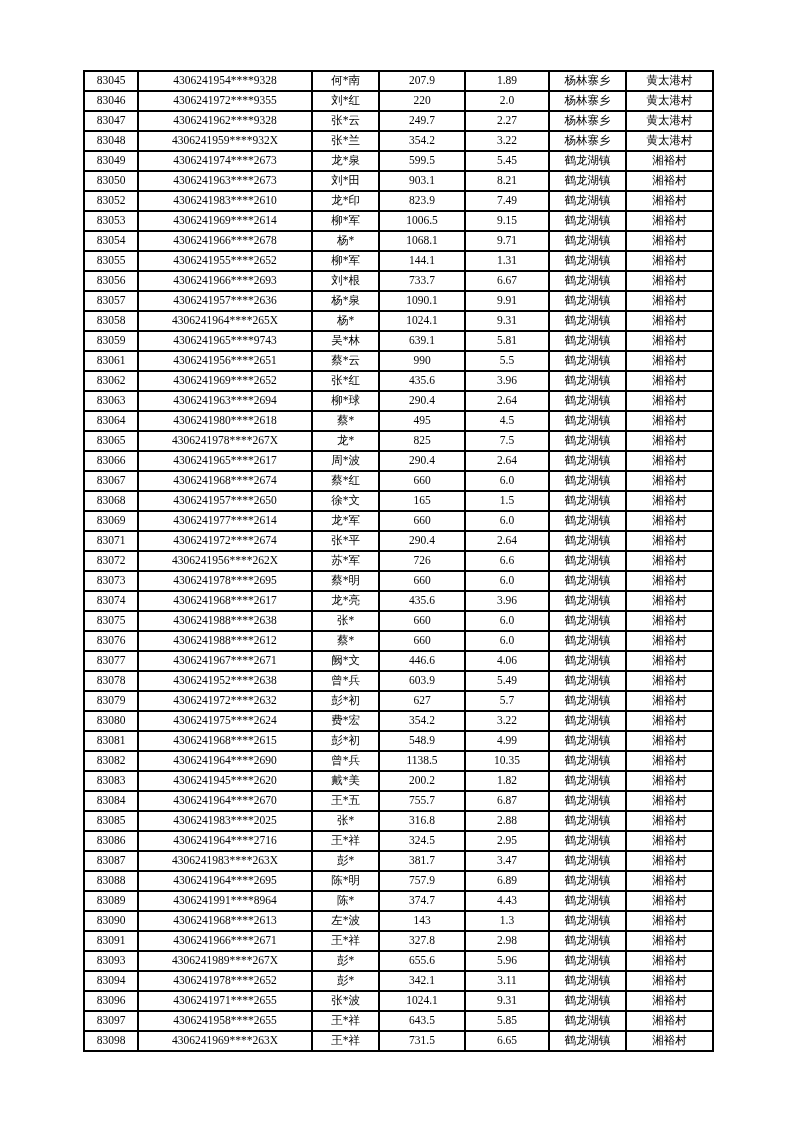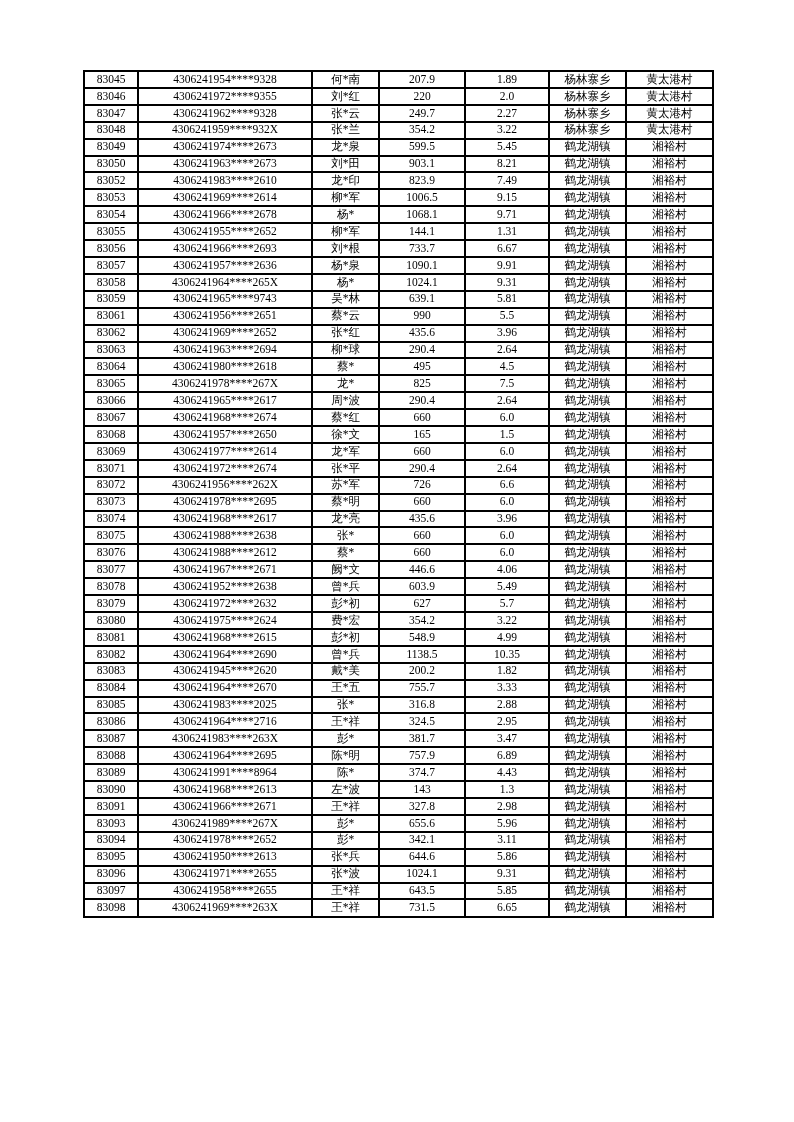--- a/index.html
+++ b/index.html
@@ -14,21 +14,21 @@
     background: #ffffff;
     overflow: hidden;
     font-family: "Liberation Serif", "DejaVu Serif", serif;
     color: #000000;
   }
   table.data-table {
     position: absolute;
     left: 83px;
     top: 70px;
     width: 629px;
-    height: 848px;
+    height: 982px;
     border-collapse: separate;
     border-spacing: 0;
     table-layout: fixed;
     border: 1px solid #000000;
     font-size: 11.5px;
   }
   table.data-table td {
     border: 1px solid #000000;
     text-align: center;
     vertical-align: middle;
@@ -377,21 +377,21 @@
           <td>200.2</td>
           <td>1.82</td>
           <td>鹤龙湖镇</td>
           <td>湘裕村</td>
         </tr>
         <tr>
           <td>83084</td>
           <td>4306241964****2670</td>
           <td>王*五</td>
           <td>755.7</td>
-          <td>3.33</td>
+          <td>6.87</td>
           <td>鹤龙湖镇</td>
           <td>湘裕村</td>
         </tr>
         <tr>
           <td>83085</td>
           <td>4306241983****2025</td>
           <td>张*</td>
           <td>316.8</td>
           <td>2.88</td>
           <td>鹤龙湖镇</td>
@@ -463,29 +463,20 @@
         <tr>
           <td>83094</td>
           <td>4306241978****2652</td>
           <td>彭*</td>
           <td>342.1</td>
           <td>3.11</td>
           <td>鹤龙湖镇</td>
           <td>湘裕村</td>
         </tr>
         <tr>
-          <td>83095</td>
-          <td>4306241950****2613</td>
-          <td>张*兵</td>
-          <td>644.6</td>
-          <td>5.86</td>
-          <td>鹤龙湖镇</td>
-          <td>湘裕村</td>
-        </tr>
-        <tr>
           <td>83096</td>
           <td>4306241971****2655</td>
           <td>张*波</td>
           <td>1024.1</td>
           <td>9.31</td>
           <td>鹤龙湖镇</td>
           <td>湘裕村</td>
         </tr>
         <tr>
           <td>83097</td>

